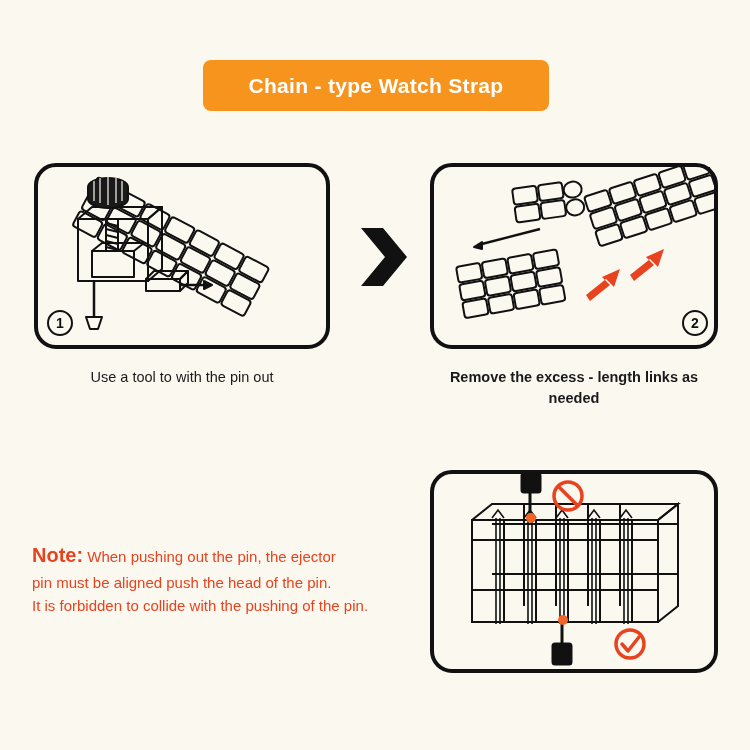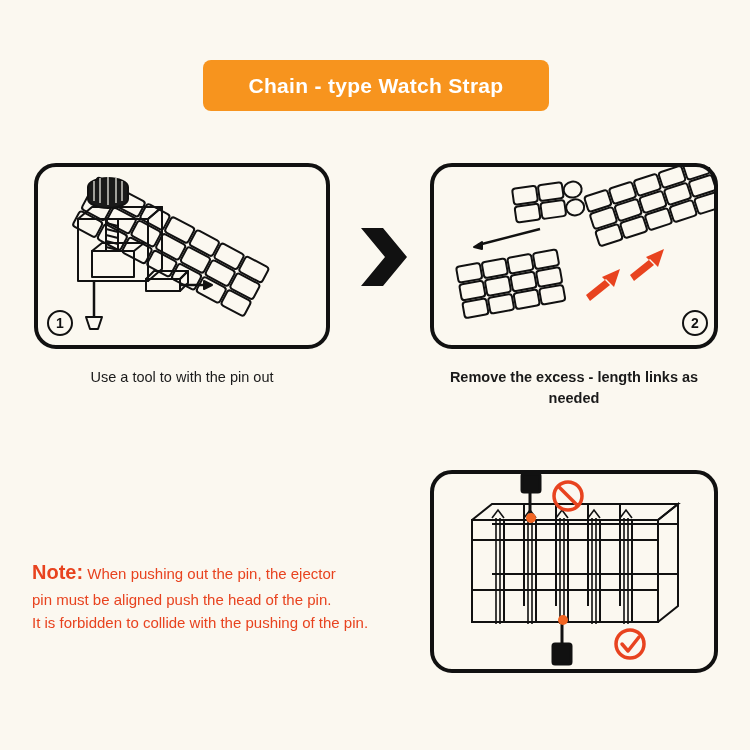--- a/index.html
+++ b/index.html
@@ -91,21 +91,20 @@
 
   
   .note {
     position: absolute;
     left: 32px;
     top: 540px;
     width: 380px;
     color: #e8431f;
     font-size: 15px;
     line-height: 1.55;
-    margin-top: 17px;
   }
   .note .note-label {
     font-size: 20px;
     font-weight: bold;
     color: #e8431f;
   }
   .note .note-body {
     color: #e8431f;
   }
 

